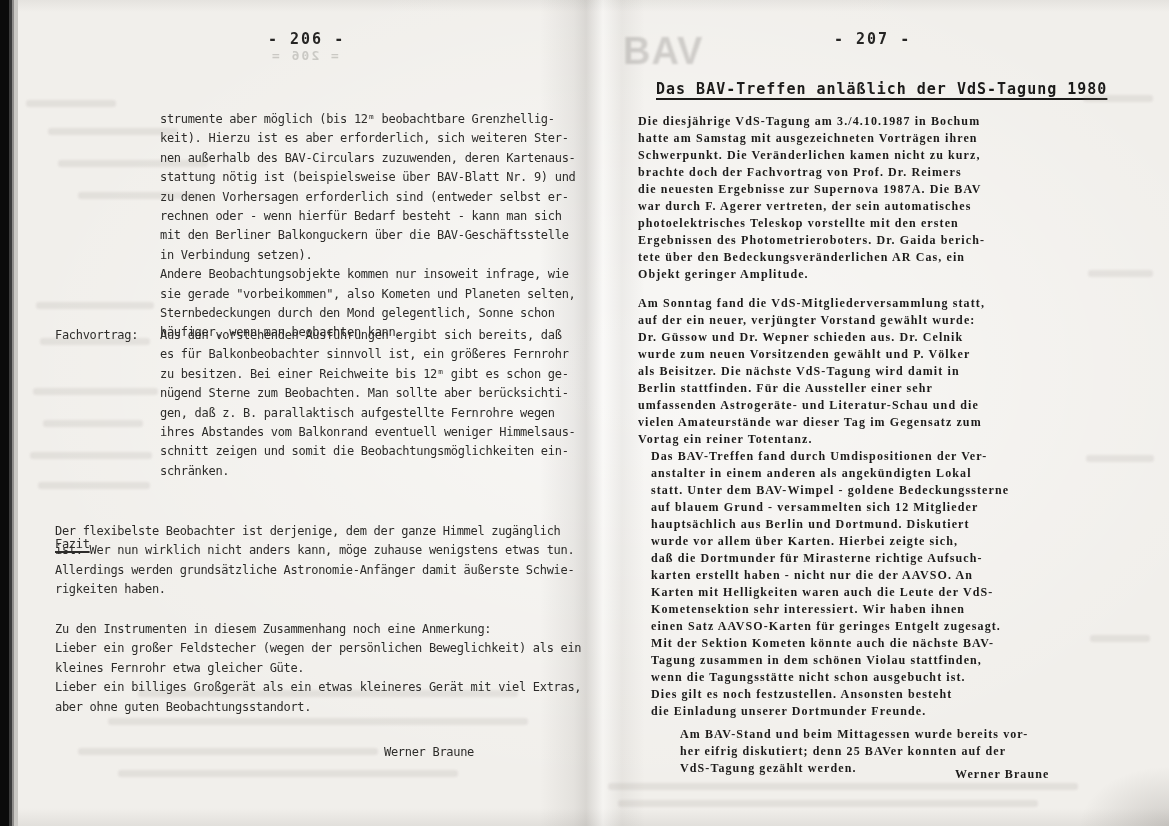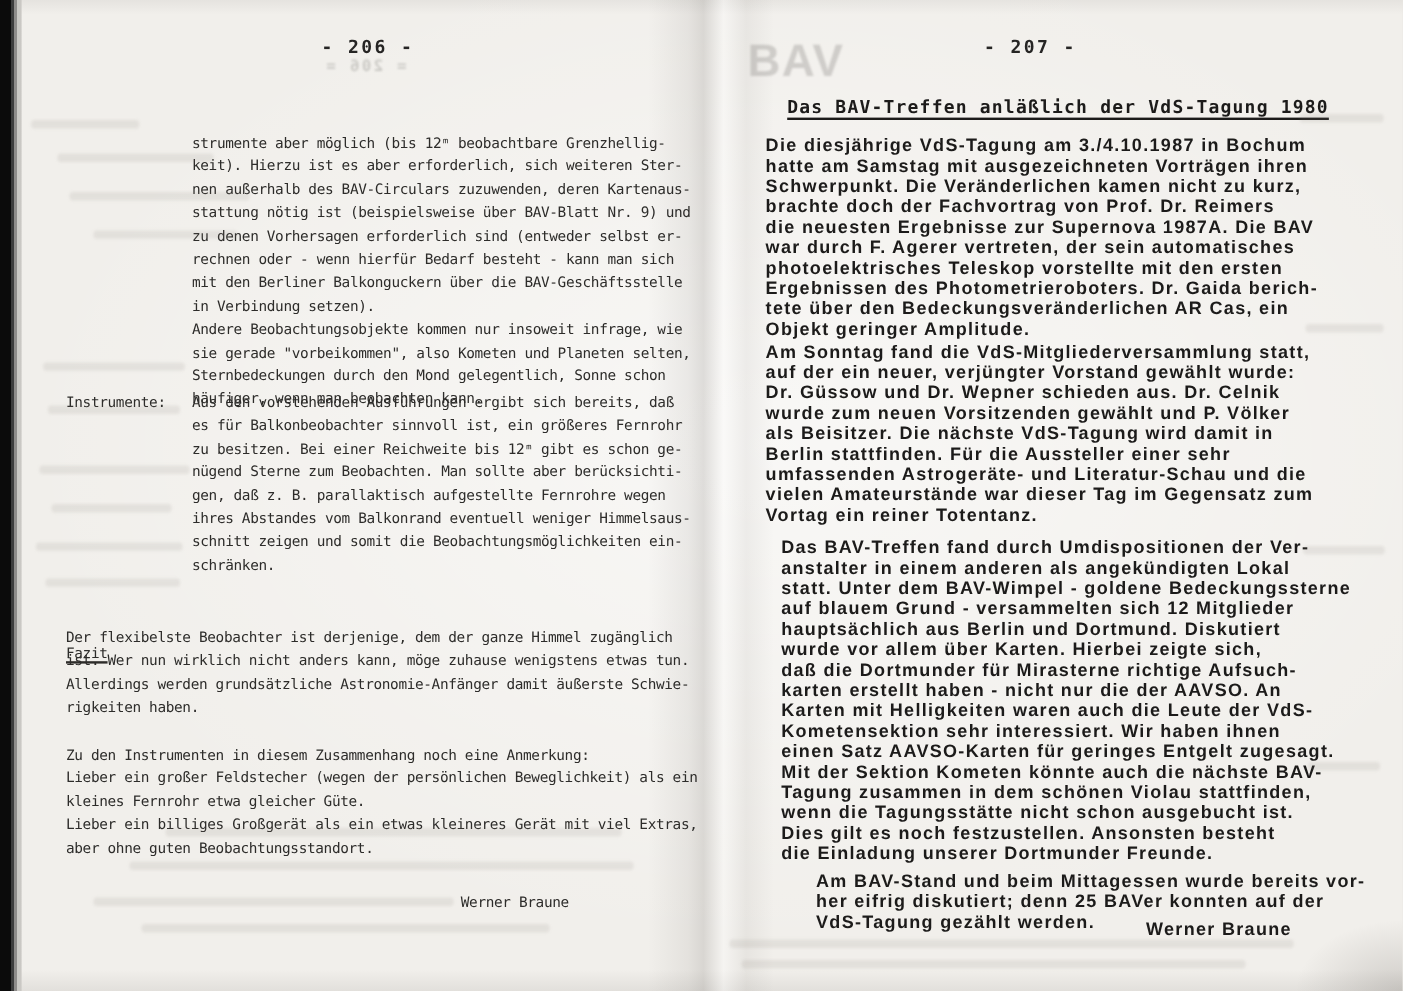--- a/index.html
+++ b/index.html
@@ -49,22 +49,22 @@
   .tw-left {
     font-family: "DejaVu Sans Mono", monospace;
     font-size: 12px;
     letter-spacing: -0.3px;
     line-height: 19.4px;
     color: #2d2c2a;
     white-space: pre-line;
   }
   
   .tw-right {
-    font-family: Liberation Sans, sans-serif;
-    font-size: 15px;
+    font-family: Liberation Serif, serif;
+    font-size: 12px;
     font-weight: bold;
     letter-spacing: 1.1px;
     line-height: 17px;
     color: #1c1b1a;
     white-space: pre-line;
   }
   .abs { position: absolute; }
 
   .page-num {
     font-weight: bold;
@@ -143,21 +143,21 @@
 stattung nötig ist (beispielsweise über BAV-Blatt Nr. 9) und
 zu denen Vorhersagen erforderlich sind (entweder selbst er-
 rechnen oder - wenn hierfür Bedarf besteht - kann man sich
 mit den Berliner Balkonguckern über die BAV-Geschäftsstelle
 in Verbindung setzen).
 Andere Beobachtungsobjekte kommen nur insoweit infrage, wie
 sie gerade "vorbeikommen", also Kometen und Planeten selten,
 Sternbedeckungen durch den Mond gelegentlich, Sonne schon
 häufiger, wenn man beobachten kann.</div>
 
-    <div class="abs tw-left" style="left:37px; top:326px;">Instrumente:</div>
+    <div class="abs tw-left" style="left:37px; top:326px;">Fachvortrag:</div>
     <div class="abs tw-left" style="left:142px; top:326px; width:428px;">Aus den vorstehenden Ausführungen ergibt sich bereits, daß
 es für Balkonbeobachter sinnvoll ist, ein größeres Fernrohr
 zu besitzen. Bei einer Reichweite bis 12ᵐ gibt es schon ge-
 nügend Sterne zum Beobachten. Man sollte aber berücksichti-
 gen, daß z. B. parallaktisch aufgestellte Fernrohre wegen
 ihres Abstandes vom Balkonrand eventuell weniger Himmelsaus-
 schnitt zeigen und somit die Beobachtungsmöglichkeiten ein-
 schränken.</div>
 
     <div class="abs tw-left heading-underline" style="left:37px; top:501px;">Fazit</div>
@@ -187,36 +187,36 @@
     <div class="smudge" style="left:120px; top:690px; width:380px;"></div>
     <div class="smudge" style="left:90px; top:718px; width:420px;"></div>
     <div class="smudge" style="left:60px; top:748px; width:300px;"></div>
     <div class="smudge" style="left:100px; top:770px; width:340px;"></div>
   </div>
 
   <div class="page page-right">
 
     <div class="abs watermark-logo" style="left:35px; top:30px;">BAV</div>
 
-    <div class="abs page-num" style="left:232px; top:30px;">- 207 -</div>
+    <div class="abs page-num" style="left:246px; top:30px;">- 207 -</div>
 
     <div class="abs doc-title" style="left:68px; top:80px;">Das BAV-Treffen anläßlich der VdS-Tagung 1980</div>
 
     <div class="abs tw-right" style="left:50px; top:113px; width:510px;">Die diesjährige VdS-Tagung am 3./4.10.1987 in Bochum
 hatte am Samstag mit ausgezeichneten Vorträgen ihren
 Schwerpunkt. Die Veränderlichen kamen nicht zu kurz,
 brachte doch der Fachvortrag von Prof. Dr. Reimers
 die neuesten Ergebnisse zur Supernova 1987A. Die BAV
 war durch F. Agerer vertreten, der sein automatisches
 photoelektrisches Teleskop vorstellte mit den ersten
 Ergebnissen des Photometrieroboters. Dr. Gaida berich-
 tete über den Bedeckungsveränderlichen AR Cas, ein
 Objekt geringer Amplitude.</div>
 
-    <div class="abs tw-right" style="left:50px; top:285px; width:510px;">Am Sonntag fand die VdS-Mitgliederversammlung statt,
+    <div class="abs tw-right" style="left:50px; top:295px; width:510px;">Am Sonntag fand die VdS-Mitgliederversammlung statt,
 auf der ein neuer, verjüngter Vorstand gewählt wurde:
 Dr. Güssow und Dr. Wepner schieden aus. Dr. Celnik
 wurde zum neuen Vorsitzenden gewählt und P. Völker
 als Beisitzer. Die nächste VdS-Tagung wird damit in
 Berlin stattfinden. Für die Aussteller einer sehr
 umfassenden Astrogeräte- und Literatur-Schau und die
 vielen Amateurstände war dieser Tag im Gegensatz zum
 Vortag ein reiner Totentanz.</div>
 
     <div class="abs tw-right" style="left:50px; top:448px; width:510px;margin-left:13px;">Das BAV-Treffen fand durch Umdispositionen der Ver-

